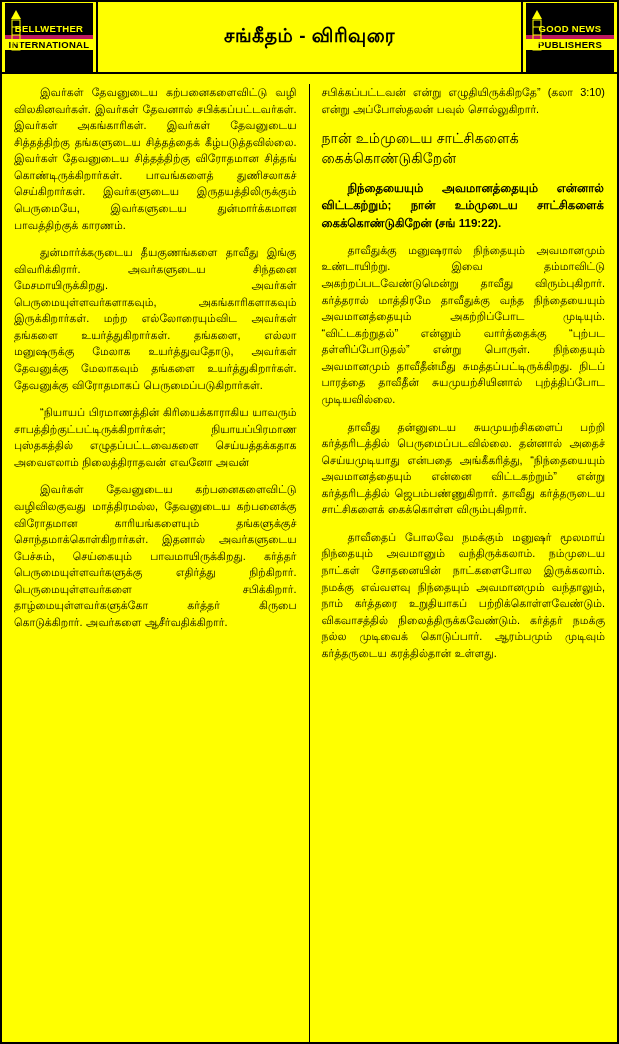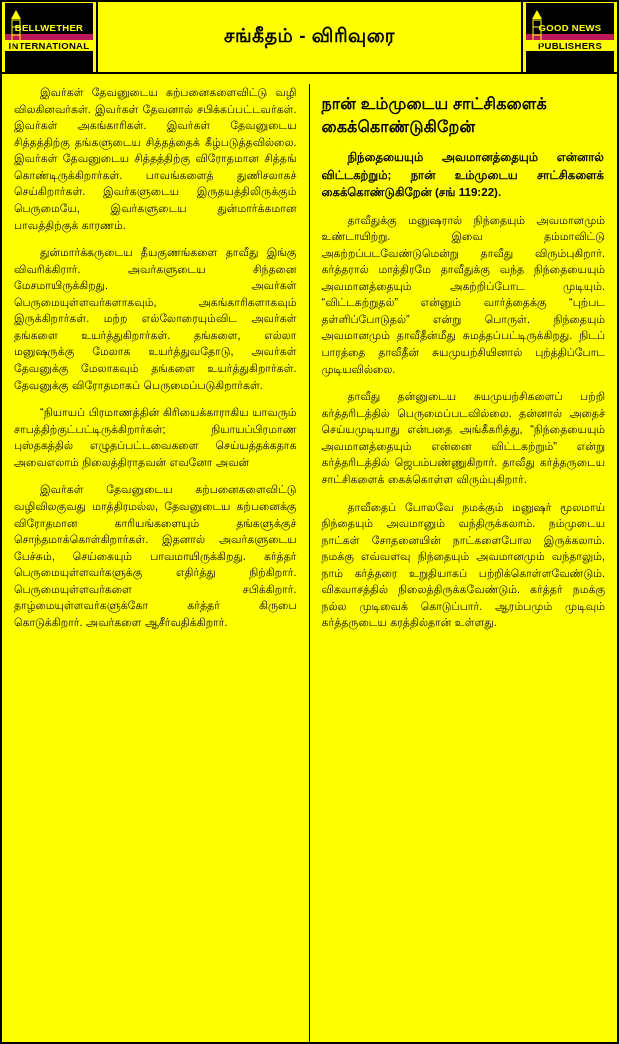--- a/index.html
+++ b/index.html
@@ -51,21 +51,21 @@
     font-weight: bold;
     letter-spacing: 0.3px;
     line-height: 1.25;
     text-align: center;
     width: 100%;
   }
   .logo-line1 { background: #000000; color: #ffff00; }
   .logo-line2 {
     background: #ffff00;
     color: #000000;
-    border-top: 6px solid #be185d;
+    border-top: 4px solid #be185d;
     border-bottom: 1px solid #000;
   }
   .logo-emblem {
     position: absolute;
     left: 3px;
     top: 6px;
     width: 16px;
     height: 44px;
   }
   .header-title {
@@ -109,22 +109,22 @@
     color: #000000;
     text-align: justify;
     text-indent: 26px;
     word-spacing: 0.5px;
   }
   p.para.noindent { text-indent: 0; }
   p.para.quote { text-indent: 26px; }
 
   .subhead {
     margin: 8px 0 10px 0;
-    font-size: 16px;
-    font-weight: bold;
+    font-size: 14px;
+    font-weight: normal;
     line-height: 1.45;
     color: #000000;
     text-align: left;
     letter-spacing: 0.2px;
   }
   .bold-para {
     margin: 0 1px 11px 0;
     font-size: 11.6px;
     font-weight: bold;
     line-height: 1.5;
@@ -177,20 +177,21 @@
   <div class="body-area">
 
     <div class="col left">
       <p class="para">இவர்கள் தேவனுடைய கற்பனைகளைவிட்டு வழி விலகினவர்கள். இவர்கள் தேவனால் சபிக்கப்பட்டவர்கள். இவர்கள் அகங்காரிகள். இவர்கள் தேவனுடைய சித்தத்திற்கு தங்களுடைய சித்தத்தைக் கீழ்படுத்தவில்லை. இவர்கள் தேவனுடைய சித்தத்திற்கு விரோதமான சித்தங் கொண்டிருக்கிறார்கள். பாவங்களைத் துணிசலாகச் செய்கிறார்கள். இவர்களுடைய இருதயத்திலிருக்கும் பெருமையே, இவர்களுடைய துன்மார்க்கமான பாவத்திற்குக் காரணம்.</p>
       <p class="para">துன்மார்க்கருடைய தீயகுணங்களை தாவீது இங்கு விவரிக்கிரார். அவர்களுடைய சிந்தனை மேசமாயிருக்கிறது. அவர்கள் பெருமையுள்ளவர்களாகவும், அகங்காரிகளாகவும் இருக்கிறார்கள். மற்ற எல்லோரையும்விட அவர்கள் தங்களை உயர்த்துகிறார்கள். தங்களை, எல்லா மனுஷருக்கு மேலாக உயர்த்துவதோடு, அவர்கள் தேவனுக்கு மேலாகவும் தங்களை உயர்த்துகிறார்கள். தேவனுக்கு விரோதமாகப் பெருமைப்படுகிறார்கள்.</p>
       <p class="para quote">“நியாயப் பிரமாணத்தின் கிரியைக்காராகிய யாவரும் சாபத்திற்குட்பட்டிருக்கிறார்கள்; நியாயப்பிரமாண புஸ்தகத்தில் எழுதப்பட்டவைகளை செய்யத்தக்கதாக அவைஎலாம் நிலைத்திராதவன் எவனோ அவன்</p>
       <p class="para">இவர்கள் தேவனுடைய கற்பனைகளைவிட்டு வழிவிலகுவது மாத்திரமல்ல, தேவனுடைய கற்பனைக்கு விரோதமான காரியங்களையும் தங்களுக்குச் சொந்தமாக்கொள்கிறார்கள். இதனால் அவர்களுடைய பேச்சும், செய்கையும் பாவமாயிருக்கிறது. கர்த்தர் பெருமையுள்ளவர்களுக்கு எதிர்த்து நிற்கிறார். பெருமையுள்ளவர்களை சபிக்கிறார். தாழ்மையுள்ளவர்களுக்கோ கர்த்தர் கிருபை கொடுக்கிறார். அவர்களை ஆசீர்வதிக்கிறார்.</p>
     </div>
 
     <div class="col right">
+      <p class="para noindent">சபிக்கப்பட்டவன் என்று எழுதியிருக்கிறதே” (கலா 3:10) என்று அப்போஸ்தலன் பவுல் சொல்லுகிறார்.</p>
       <div class="subhead">நான் உம்முடைய சாட்சிகளைக் கைக்கொண்டுகிறேன்</div>
       <p class="bold-para">நிந்தையையும் அவமானத்தையும் என்னால் விட்டகற்றும்; நான் உம்முடைய சாட்சிகளைக் கைக்கொண்டுகிறேன் (சங் 119:22).</p>
       <p class="para">தாவீதுக்கு மனுஷரால் நிந்தையும் அவமானமும் உண்டாயிற்று. இவை தம்மாவிட்டு அகற்றப்படவேண்டுமென்று தாவீது விரும்புகிறார். கர்த்தரால் மாத்திரமே தாவீதுக்கு வந்த நிந்தையையும் அவமானத்தையும் அகற்றிப்போட முடியும். “விட்டகற்றுதல்” என்னும் வார்த்தைக்கு “புற்பட தள்ளிப்போடுதல்” என்று பொருள். நிந்தையும் அவமானமும் தாவீதீன்மீது சுமத்தப்பட்டிருக்கிறது. நிடப் பாரத்தை தாவீதீன் சுயமுயற்சியினால் புற்த்திப்போட முடியவில்லை.</p>
       <p class="para">தாவீது தன்னுடைய சுயமுயற்சிகளைப் பற்றி கர்த்தரிடத்தில் பெருமைப்படவில்லை. தன்னால் அதைச் செய்யமுடியாது என்பதை அங்கீகரித்து, “நிந்தையையும் அவமானத்தையும் என்னை விட்டகற்றும்” என்று கர்த்தரிடத்தில் ஜெபம்பண்ணுகிறார். தாவீது கர்த்தருடைய சாட்சிகளைக் கைக்கொள்ள விரும்புகிறார்.</p>
       <p class="para">தாவீதைப் போலவே நமக்கும் மனுஷர் மூலமாய் நிந்தையும் அவமானும் வந்திருக்கலாம். நம்முடைய நாட்கள் சோதனையின் நாட்களைபோல இருக்கலாம். நமக்கு எவ்வளவு நிந்தையும் அவமானமும் வந்தாலும், நாம் கர்த்தரை உறுதியாகப் பற்றிக்கொள்ளவேண்டும். விகவாசத்தில் நிலைத்திருக்கவேண்டும். கர்த்தர் நமக்கு நல்ல முடிவைக் கொடுப்பார். ஆரம்பமும் முடிவும் கர்த்தருடைய கரத்தில்தான் உள்ளது.</p>
     </div>
 
   </div>
 </div>
 

